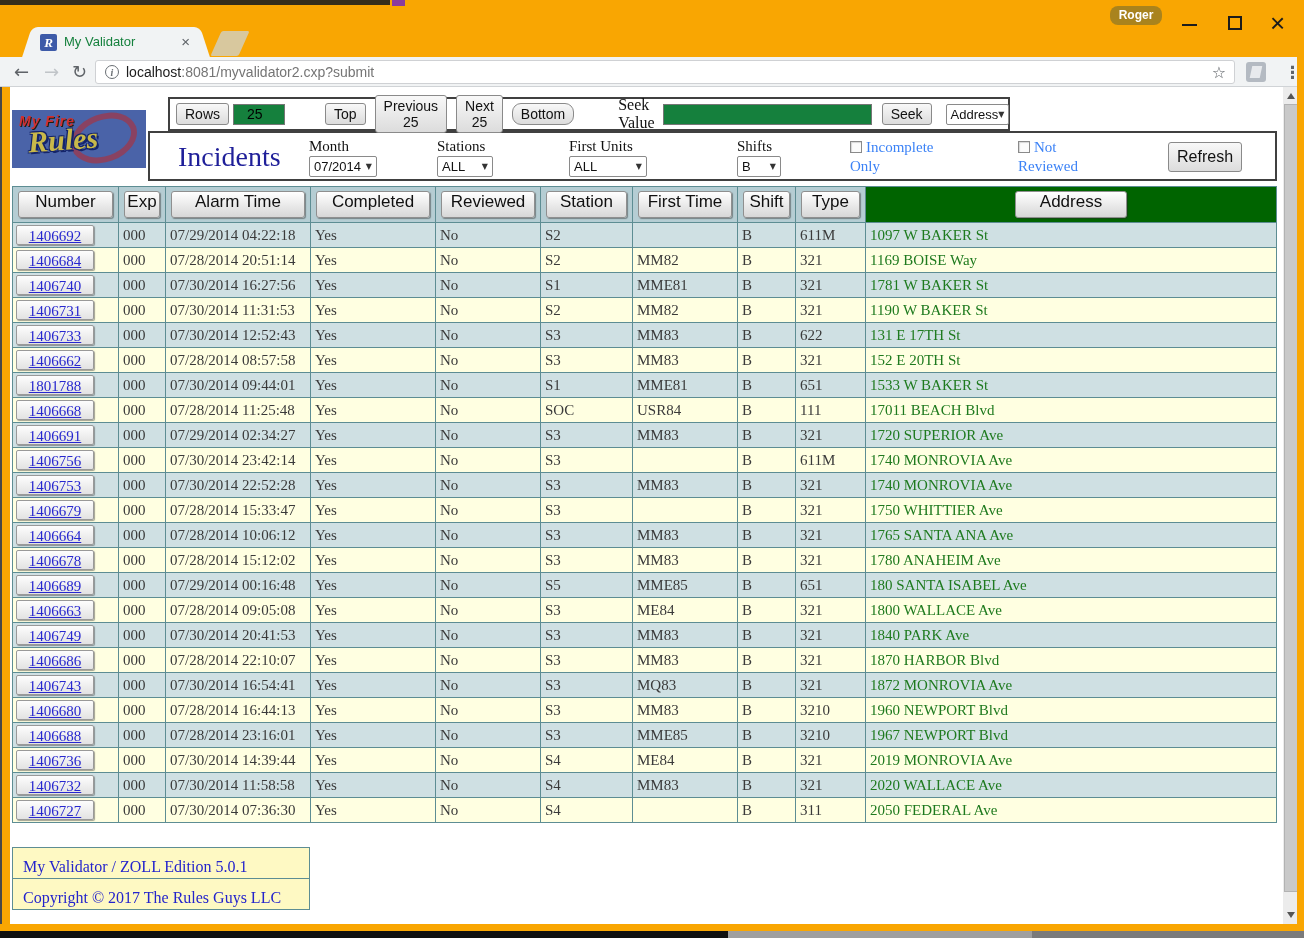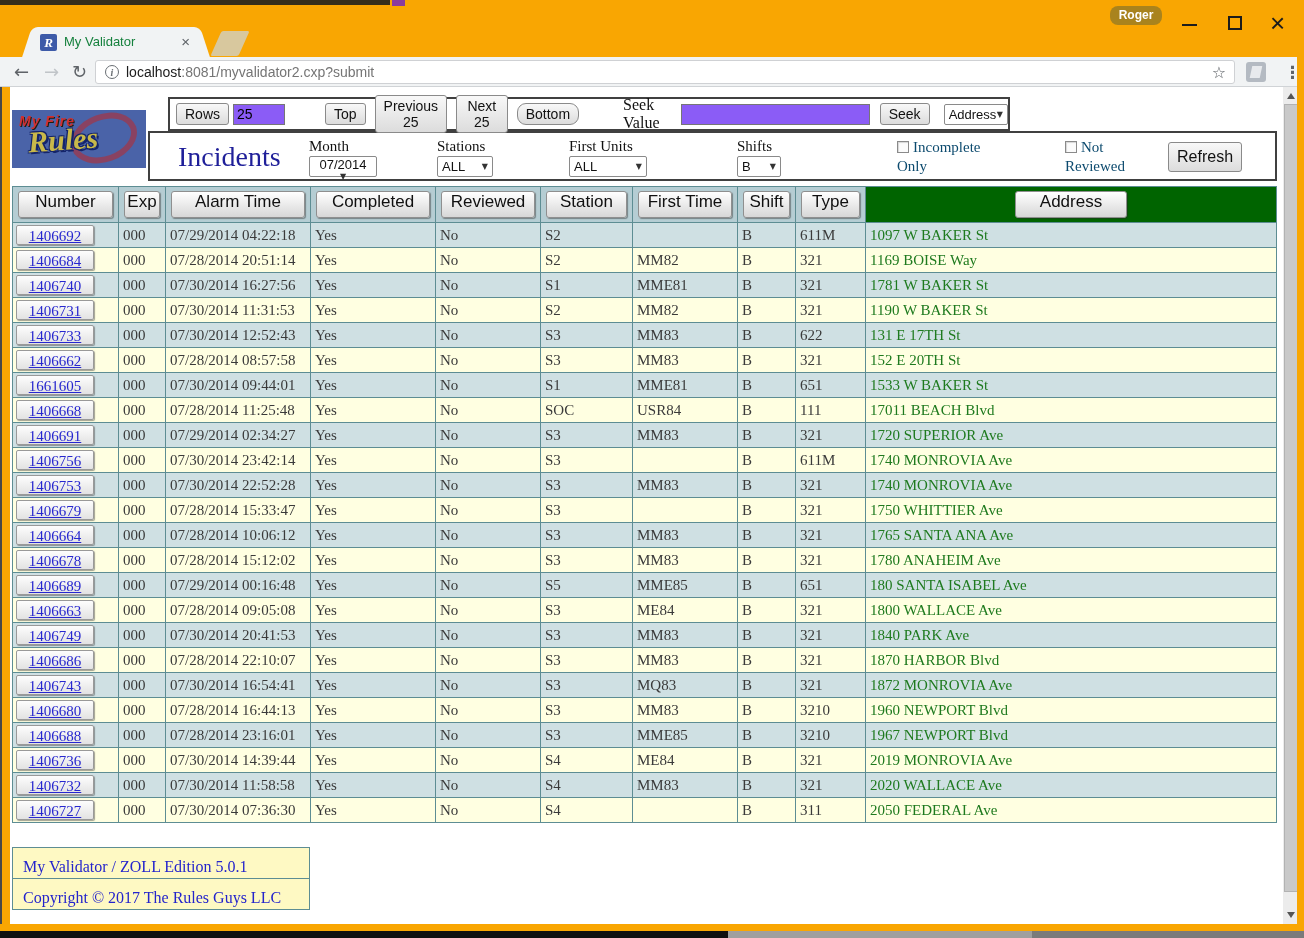--- a/index.html
+++ b/index.html
@@ -68,40 +68,40 @@
          border-left:4.5px solid transparent; border-right:4.5px solid transparent; }
   .sb-up   { top:6px;  border-bottom:6px solid #555; }
   .sb-down { bottom:6px; border-top:6px solid #555; }
   .sb-thumb { position:absolute; left:1px; top:17px; width:15px; height:788px;
          background:#c9c9c9; border:1px solid #b2b2b2; }
 
   
   .btn { display:inline-block; background:linear-gradient(#f8f8f8,#dcdcdc); border:1px solid #8a8a8a;
          border-radius:3px; font:14px "Liberation Sans",sans-serif; color:#111; padding:2px 8px;
          text-align:center; }
-  .text-input { height:21px; border:1px solid #767676; background:#8b5cf6;
-         font:14px "Liberation Sans",sans-serif; padding:0 3px; }
+  .text-input { height:21px; border:1px solid #767676; background:#15803d;
+         font:14px "Liberation Sans",sans-serif; padding:0 13px; }
   .fakesel { display:flex; justify-content:space-between; align-items:center; background:#fff;
          border:1px solid #8a8a8a; border-radius:2px; height:21px;
          font:13px "Liberation Sans",sans-serif; color:#111; padding:0 4px; }
   .fakesel .car { font-size:8px; color:#333; font-family:"DejaVu Sans",sans-serif; }
   .cb { display:inline-block; width:12px; height:12px; background:#fbfbfb; border:1px solid #8a8a8a;
         vertical-align:-1px; margin-right:4px; box-shadow:inset 1px 1px 1px rgba(0,0,0,.15); }
 
   
   .pager-box { position:absolute; left:168px; top:97px; width:842px; height:34px;
          border:2px solid #404040; background:#fff; display:flex; align-items:center; z-index:2; }
   .lbl-serif { font:16px "Liberation Serif",serif; color:#111; }
 
   
   .inc-box { position:absolute; left:148px; top:131px; width:1129px; height:50px;
          border:2px solid #404040; background:#fff; }
   .inc-title { position:absolute; left:28px; top:8px; font:28px "Liberation Serif",serif; color:#1f1f99; }
   .fld-label { position:absolute; font:15px "Liberation Serif",serif; color:#111; }
-  .cb-group { position:absolute; font:15px "Liberation Serif",serif; color:#0c4a6e; line-height:19px;margin-left:47px; }
+  .cb-group { position:absolute; font:15px "Liberation Serif",serif; color:#3b82f6; line-height:19px; }
 
   
   .logo { position:absolute; left:12px; top:110px; width:134px; height:58px; background:#4a63a8;
           overflow:hidden; }
   .logo .swirl { position:absolute; left:58px; top:4px; width:68px; height:48px;
           border:6px solid rgba(190,40,40,.55); border-radius:50%; transform:rotate(-20deg); }
   .logo .l1 { position:absolute; left:7px; top:3px; font:bold italic 14px "Liberation Sans",sans-serif;
           color:#d03030; text-shadow:1px 1px 0 #201c10; letter-spacing:1px; }
   .logo .l2 { position:absolute; left:16px; top:13px; font:bold italic 30px "Liberation Serif",serif;
           color:#c8b84a; text-shadow:2px 2px 0 #14246a, -1px -1px 0 #14246a, 1px -1px 0 #14246a, -1px 1px 0 #14246a;
@@ -191,21 +191,21 @@
   <div class="fakesel" style="width:88px;margin-left:14px;">
     <span>Address</span>
     <span class="car">▼</span>
   </div>
 </div>
 
 <div class="inc-box">
   <div class="inc-title">Incidents</div>
 
   <div class="fld-label" style="left:159px;top:5px;">Month</div>
-  <div class="fakesel abs" style="left:159px;top:23px;width:68px;flex-direction:column;">
+  <div class="fakesel abs" style="left:159px;top:23px;width:68px;">
     <span>07/2014</span>
     <span class="car">▼</span>
   </div>
 
   <div class="fld-label" style="left:287px;top:5px;">Stations</div>
   <div class="fakesel abs" style="left:287px;top:23px;width:56px;">
     <span>ALL</span>
     <span class="car">▼</span>
   </div>
 
@@ -357,21 +357,21 @@
         <td>Yes</td>
         <td>No</td>
         <td>S3</td>
         <td>MM83</td>
         <td>B</td>
         <td>321</td>
         <td class="addr">152 E 20TH St</td>
       </tr>
       <tr>
         <td class="num-cell">
-          <div class="num-btn"><a href="#">1661605</a></div>
+          <div class="num-btn"><a href="#">1801788</a></div>
         </td>
         <td>000</td>
         <td>07/30/2014 09:44:01</td>
         <td>Yes</td>
         <td>No</td>
         <td>S1</td>
         <td>MME81</td>
         <td>B</td>
         <td>651</td>
         <td class="addr">1533 W BAKER St</td>

